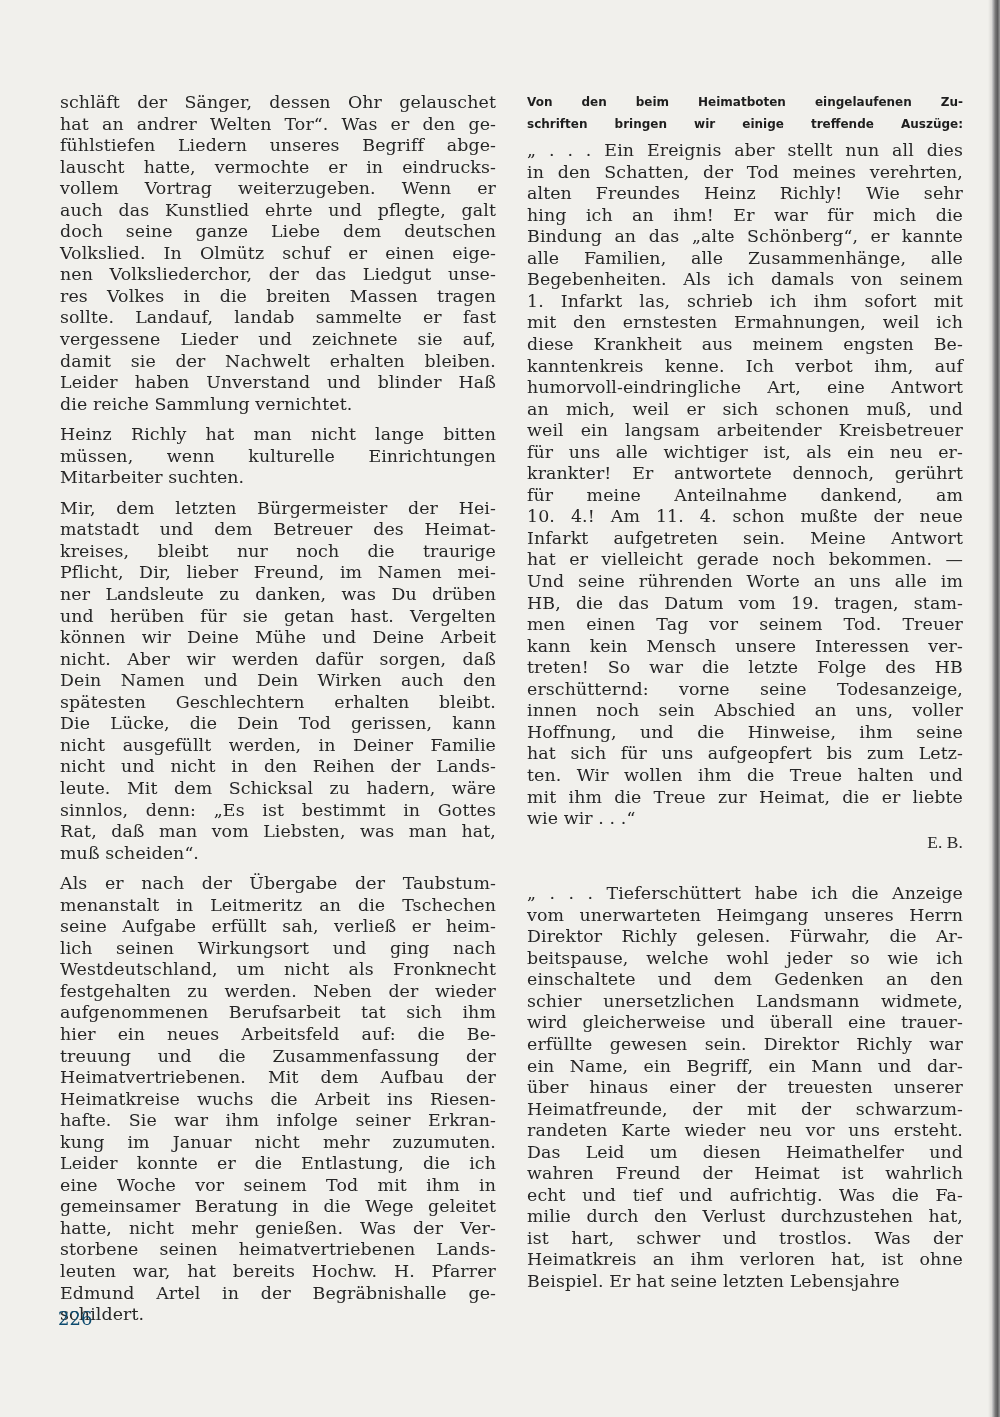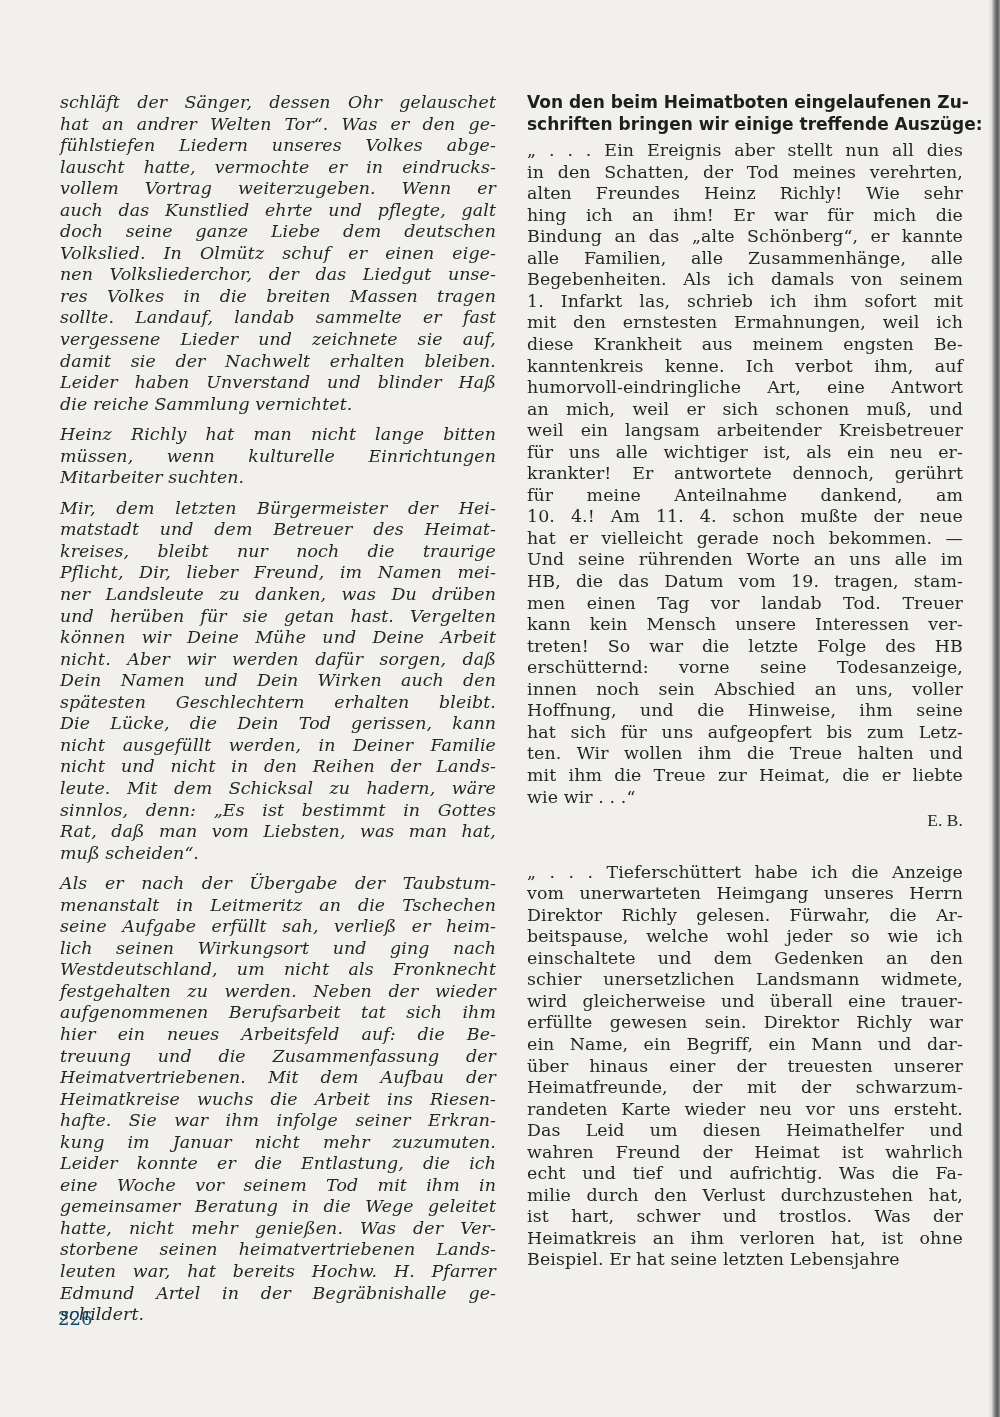--- a/index.html
+++ b/index.html
@@ -14,50 +14,50 @@
     background: linear-gradient(to right, #cfcfcf 0%, #7a7a7a 40%, #5a5a5a 70%, #9a9a9a 100%);
   }
   .page-edge-light {
     position: absolute; top: 0; right: 8px; width: 4px; height: 1417px;
     background: linear-gradient(to right, #f1f0ec, #d9d8d4);
   }
   .column {
     position: absolute; top: 92px;
     font-size: 17.4px; line-height: 21.55px; letter-spacing: 0.1px;
   }
-  .col-left { left: 60px; width: 436px; font-style: italic; }
+  .col-left { left: 60px; width: 436px; }
   .col-right { left: 527px; width: 436px; }
   .line {
     display: block; white-space: nowrap; text-align: justify; text-align-last: justify;
     height: 21.55px; overflow: visible;
   }
   .line.last { text-align-last: left; }
   .para { margin: 0 0 9px 0; }
   .para.gap-lg { margin-bottom: 30px; }
   .heading .line {
     font-family: "DejaVu Sans", "Liberation Sans", sans-serif; font-weight: bold;
-    font-size: 17px; letter-spacing: 0px; color: #1e1e1e;
+    font-size: 12px; letter-spacing: 0px; color: #1e1e1e;
   }
   .heading { margin-bottom: 5px; }
   .signature { text-align: right; display: block; height: 21.55px; margin-top: 2px; font-family: Liberation Serif, serif; }
   .page-number {
     position: absolute; left: 58px; top: 1308px; font-size: 18px; color: #0c4a6e;
   }
 </style>
 </head>
 <body>
 
 <div class="page-edge-light"></div>
 <div class="page-edge"></div>
 
 <div class="column col-left" id="left-col">
     <div class="para">
       <span class="line">schläft der Sänger, dessen Ohr gelauschet</span>
       <span class="line">hat an andrer Welten Tor“. Was er den ge-</span>
-      <span class="line">fühlstiefen Liedern unseres Volkes abge-</span>
+      <span class="line">fühlstiefen Liedern unseres Begriff abge-</span>
       <span class="line">lauscht hatte, vermochte er in eindrucks-</span>
       <span class="line">vollem Vortrag weiterzugeben. Wenn er</span>
       <span class="line">auch das Kunstlied ehrte und pflegte, galt</span>
       <span class="line">doch seine ganze Liebe dem deutschen</span>
       <span class="line">Volkslied. In Olmütz schuf er einen eige-</span>
       <span class="line">nen Volksliederchor, der das Liedgut unse-</span>
       <span class="line">res Volkes in die breiten Massen tragen</span>
       <span class="line">sollte. Landauf, landab sammelte er fast</span>
       <span class="line">vergessene Lieder und zeichnete sie auf,</span>
       <span class="line">damit sie der Nachwelt erhalten bleiben.</span>
@@ -129,24 +129,25 @@
       <span class="line">mit den ernstesten Ermahnungen, weil ich</span>
       <span class="line">diese Krankheit aus meinem engsten Be-</span>
       <span class="line">kanntenkreis kenne. Ich verbot ihm, auf</span>
       <span class="line">humorvoll-eindringliche Art, eine Antwort</span>
       <span class="line">an mich, weil er sich schonen muß, und</span>
       <span class="line">weil ein langsam arbeitender Kreisbetreuer</span>
       <span class="line">für uns alle wichtiger ist, als ein neu er-</span>
       <span class="line">krankter! Er antwortete dennoch, gerührt</span>
       <span class="line">für meine Anteilnahme dankend, am</span>
       <span class="line">10. 4.! Am 11. 4. schon mußte der neue</span>
+      <span class="line">Infarkt aufgetreten sein. Meine Antwort</span>
       <span class="line">hat er vielleicht gerade noch bekommen. —</span>
       <span class="line">Und seine rührenden Worte an uns alle im</span>
       <span class="line">HB, die das Datum vom 19. tragen, stam-</span>
-      <span class="line">men einen Tag vor landab Tod. Treuer</span>
+      <span class="line">men einen Tag vor seinem Tod. Treuer</span>
       <span class="line">kann kein Mensch unsere Interessen ver-</span>
       <span class="line">treten! So war die letzte Folge des HB</span>
       <span class="line">erschütternd: vorne seine Todesanzeige,</span>
       <span class="line">innen noch sein Abschied an uns, voller</span>
       <span class="line">Hoffnung, und die Hinweise, ihm seine</span>
       <span class="line">hat sich für uns aufgeopfert bis zum Letz-</span>
       <span class="line">ten. Wir wollen ihm die Treue halten und</span>
       <span class="line">mit ihm die Treue zur Heimat, die er liebte</span>
       <span class="line last">wie wir . . .“</span>
       <span class="signature">E. B.</span>

